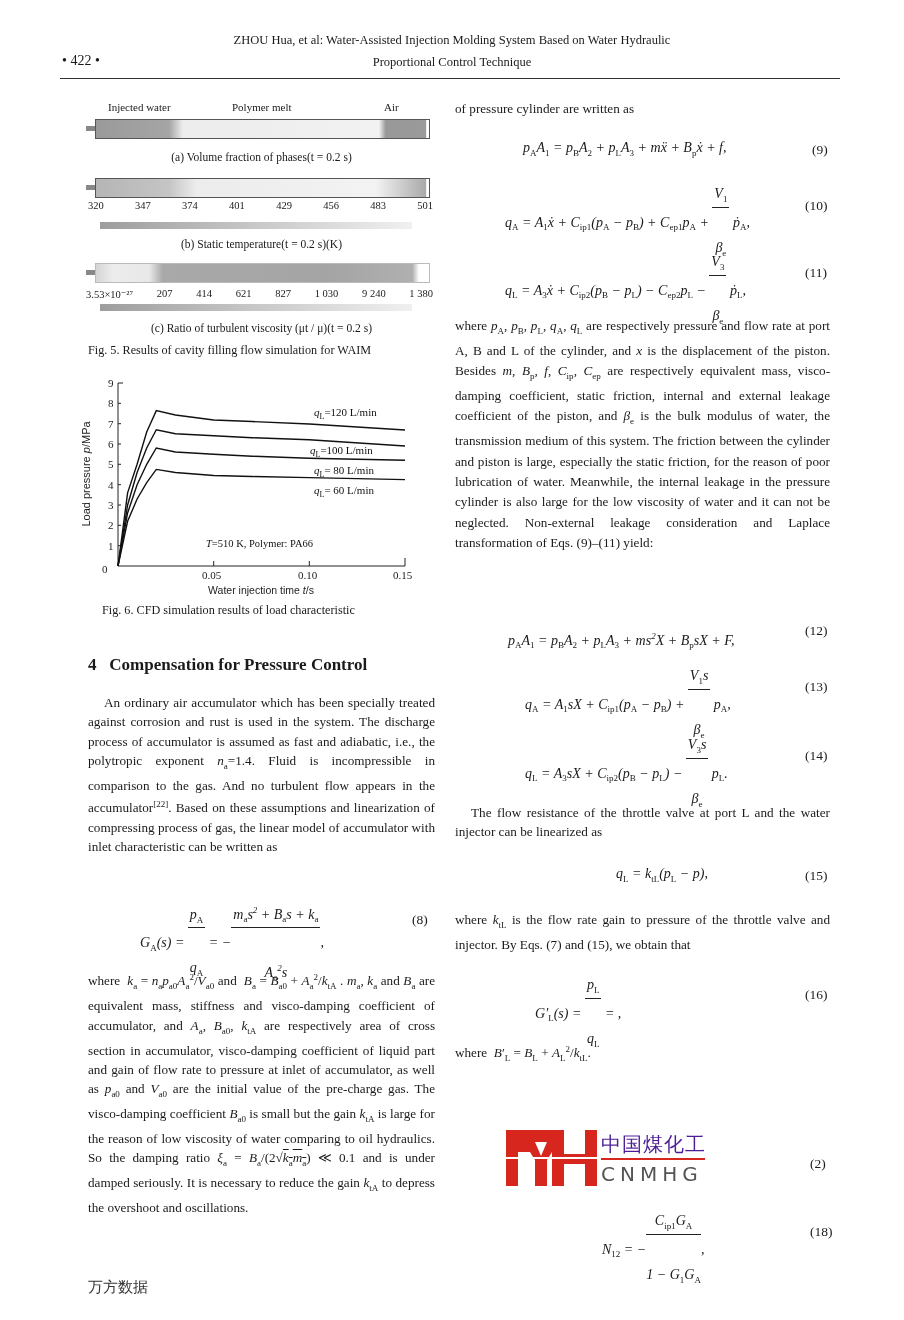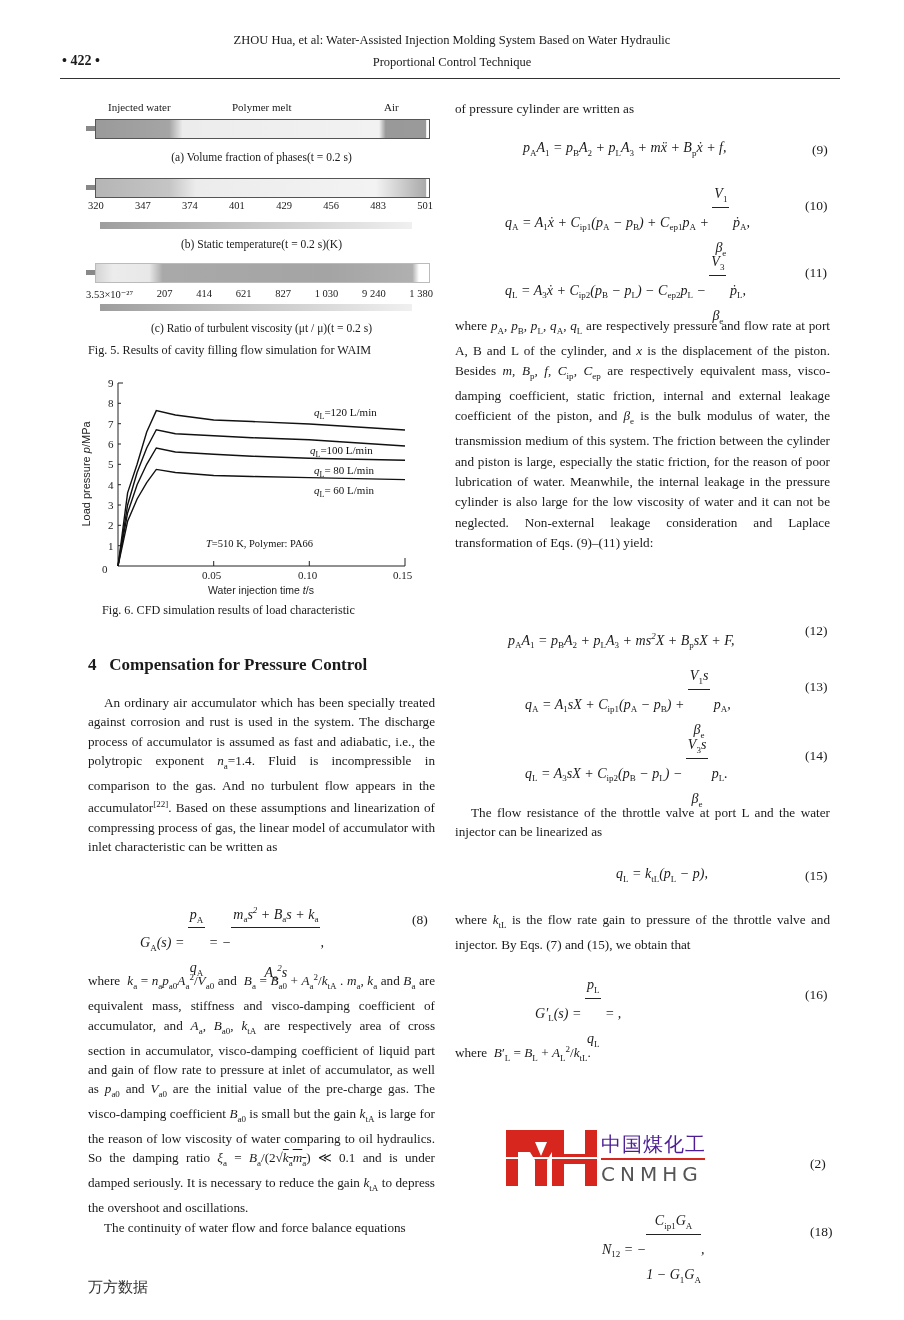--- a/index.html
+++ b/index.html
@@ -23,21 +23,21 @@
   .heading { position:absolute; font-size:17px; font-weight:bold; }
   .bar { position:absolute; height:18px; border:1px solid #555; }
   .scale { position:absolute; font-size:10.5px; }
   .watermark { position:absolute; font-family:"DejaVu Sans", sans-serif; font-size:15px; color:#333; }
 </style>
 </head>
 <body>
 
 <div class="abs hdr" style="top:33px;">ZHOU Hua, et al: Water-Assisted Injection Molding System Based on Water Hydraulic</div>
 <div class="abs hdr" style="top:55px;">Proportional Control Technique</div>
-<div class="abs" style="left:62px; top:53px; font-size:14px;font-weight:bold;">• 422 •</div>
+<div class="abs" style="left:62px; top:53px; font-size:14px;">• 422 •</div>
 <div class="rule" style="top:78px;"></div>
 
 <div>
 
   <div class="abs" style="left:108px; top:101px; font-size:11px;">Injected water</div>
   <div class="abs" style="left:232px; top:101px; font-size:11px;">Polymer melt</div>
   <div class="abs" style="left:384px; top:101px; font-size:11px;">Air</div>
 
   <div class="abs" style="left:86px; top:126px; width:10px; height:5px; background:#888;"></div>
   <div class="bar" style="left:95px; top:119px; width:333px; background:linear-gradient(90deg,#9a9a9a 0%,#a5a5a5 22%,#ececec 26%,#f2f2f2 85%,#999 87%,#9a9a9a 99%,#fff 99.3%);"></div>
@@ -141,21 +141,20 @@
   <p class="ind">An ordinary air accumulator which has been specially treated against corrosion and rust is used in the system. The discharge process of accumulator is assumed as fast and adiabatic, i.e., the polytropic exponent <i>n</i><sub>a</sub>=1.4. Fluid is incompressible in comparison to the gas. And no turbulent flow appears in the accumulator<sup>[22]</sup>. Based on these assumptions and linearization of compressing process of gas, the linear model of accumulator with inlet characteristic can be written as</p>
 </div>
 
 <div class="eq" style="left:140px; top:902px;">
   <i>G</i><sub>A</sub>(<i>s</i>) = <span class="frac"><span class="num"><i>p</i><sub>A</sub></span><span class="den"><i>q</i><sub>A</sub></span></span> = −<span class="frac"><span class="num"><i>m</i><sub>a</sub><i>s</i><sup>2</sup> + <i>B</i><sub>a</sub><i>s</i> + <i>k</i><sub>a</sub></span><span class="den"><i>A</i><sub>a</sub><sup>2</sup><i>s</i></span></span>,
 </div>
 <div class="eqnum" style="left:412px; top:912px;">(8)</div>
 
 <div class="para" style="left:88px; top:968px; width:347px;">
   <p>where&nbsp;&nbsp;<i>k</i><sub>a</sub> = <i>n</i><sub>a</sub><i>p</i><sub>a0</sub><i>A</i><sub>a</sub><sup>2</sup>/<i>V</i><sub>a0</sub> and&nbsp; <i>B</i><sub>a</sub> = <i>B</i><sub>a0</sub> + <i>A</i><sub>a</sub><sup>2</sup>/<i>k</i><sub>tA</sub> . <i>m</i><sub>a</sub>, <i>k</i><sub>a</sub> and <i>B</i><sub>a</sub> are equivalent mass, stiffness and visco-damping coefficient of accumulator, and <i>A</i><sub>a</sub>, <i>B</i><sub>a0</sub>, <i>k</i><sub>tA</sub> are respectively area of cross section in accumulator, visco-damping coefficient of liquid part and gain of flow rate to pressure at inlet of accumulator, as well as <i>p</i><sub>a0</sub> and <i>V</i><sub>a0</sub> are the initial value of the pre-charge gas. The visco-damping coefficient <i>B</i><sub>a0</sub> is small but the gain <i>k</i><sub>tA</sub> is large for the reason of low viscosity of water comparing to oil hydraulics. So the damping ratio <i>ξ</i><sub>a</sub> = <i>B</i><sub>a</sub>/(2√<span style="text-decoration:overline"><i>k</i><sub>a</sub><i>m</i><sub>a</sub></span>) ≪ 0.1 and is under damped seriously. It is necessary to reduce the gain <i>k</i><sub>tA</sub> to depress the overshoot and oscillations.</p>
-  <p class="ind">The continuity of water flow and force balance equations</p>
 </div>
 
 <div class="watermark" style="left:88px; top:1278px;">万方数据</div>
 
 <div class="para" style="left:455px; top:99px; width:375px;">of pressure cylinder are written as</div>
 
 <div class="eq" style="left:523px; top:140px;">
   <i>p</i><sub>A</sub><i>A</i><sub>1</sub> = <i>p</i><sub>B</sub><i>A</i><sub>2</sub> + <i>p</i><sub>L</sub><i>A</i><sub>3</sub> + <i>m</i><i>ẍ</i> + <i>B</i><sub>p</sub><i>ẋ</i> + <i>f</i>,
 </div>
 <div class="eqnum" style="left:812px; top:142px;">(9)</div>

